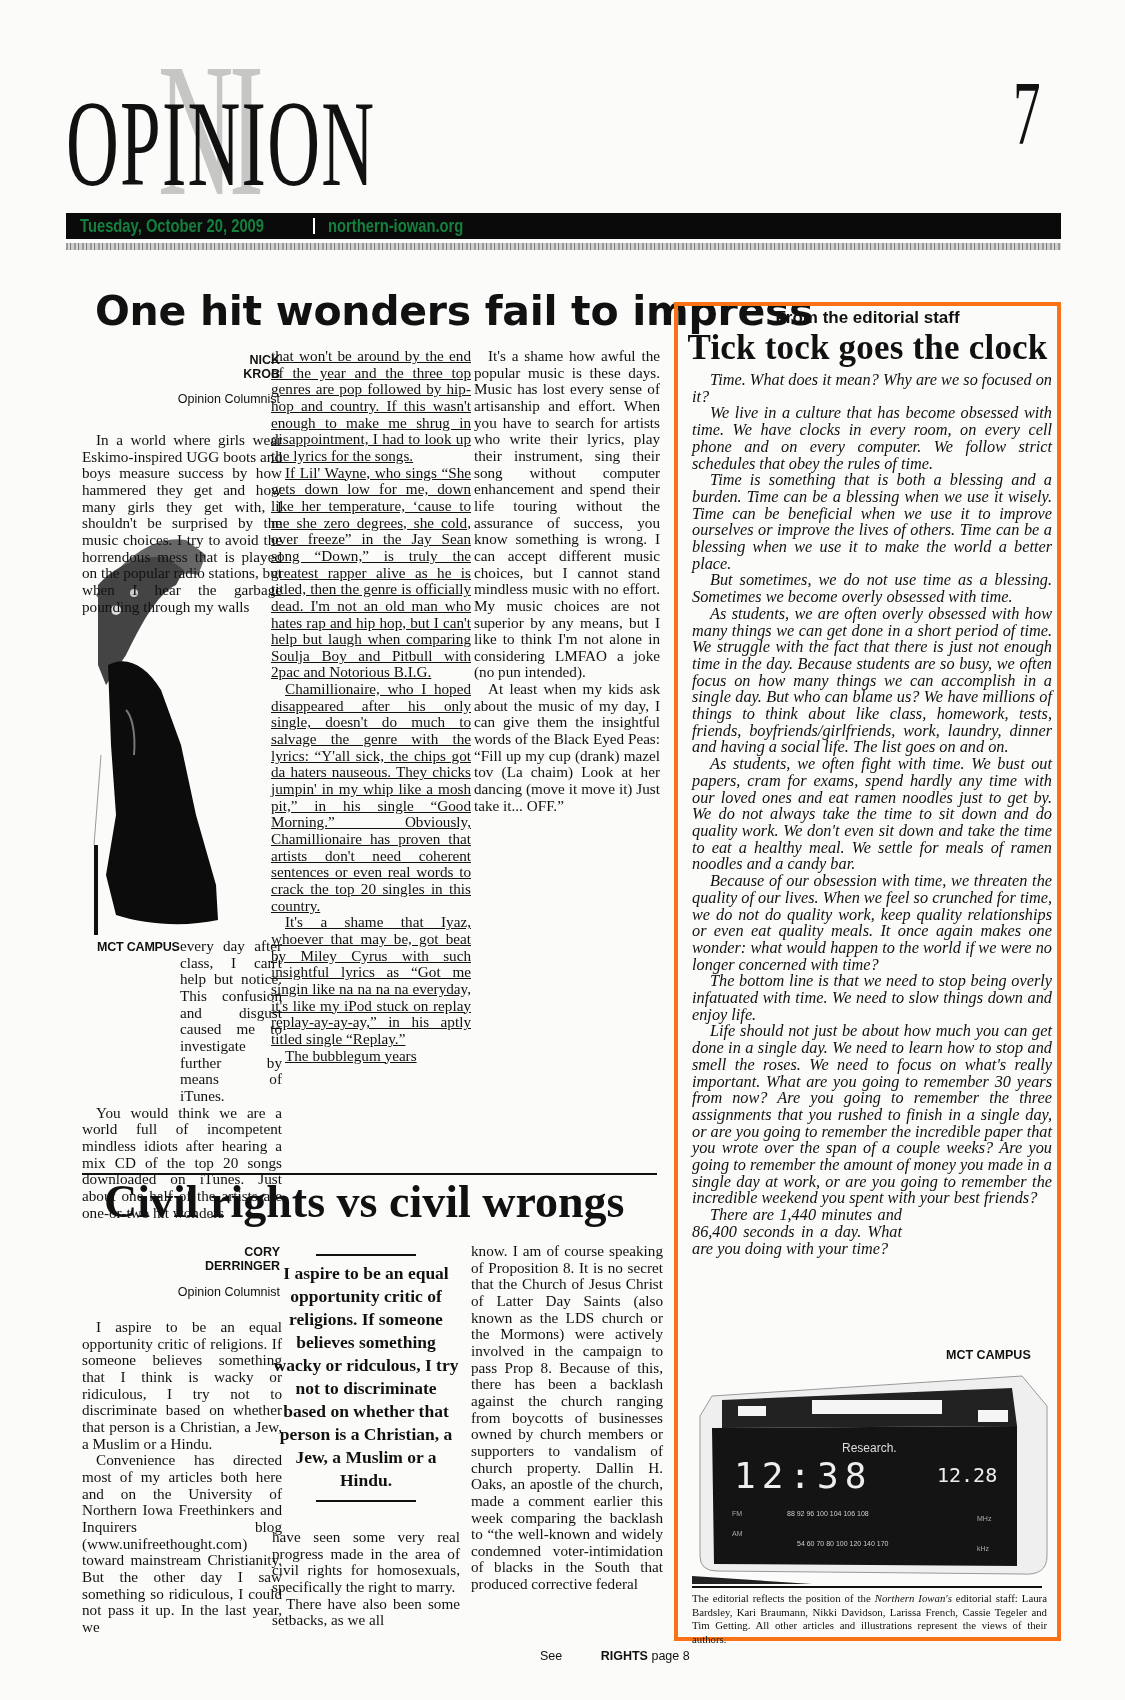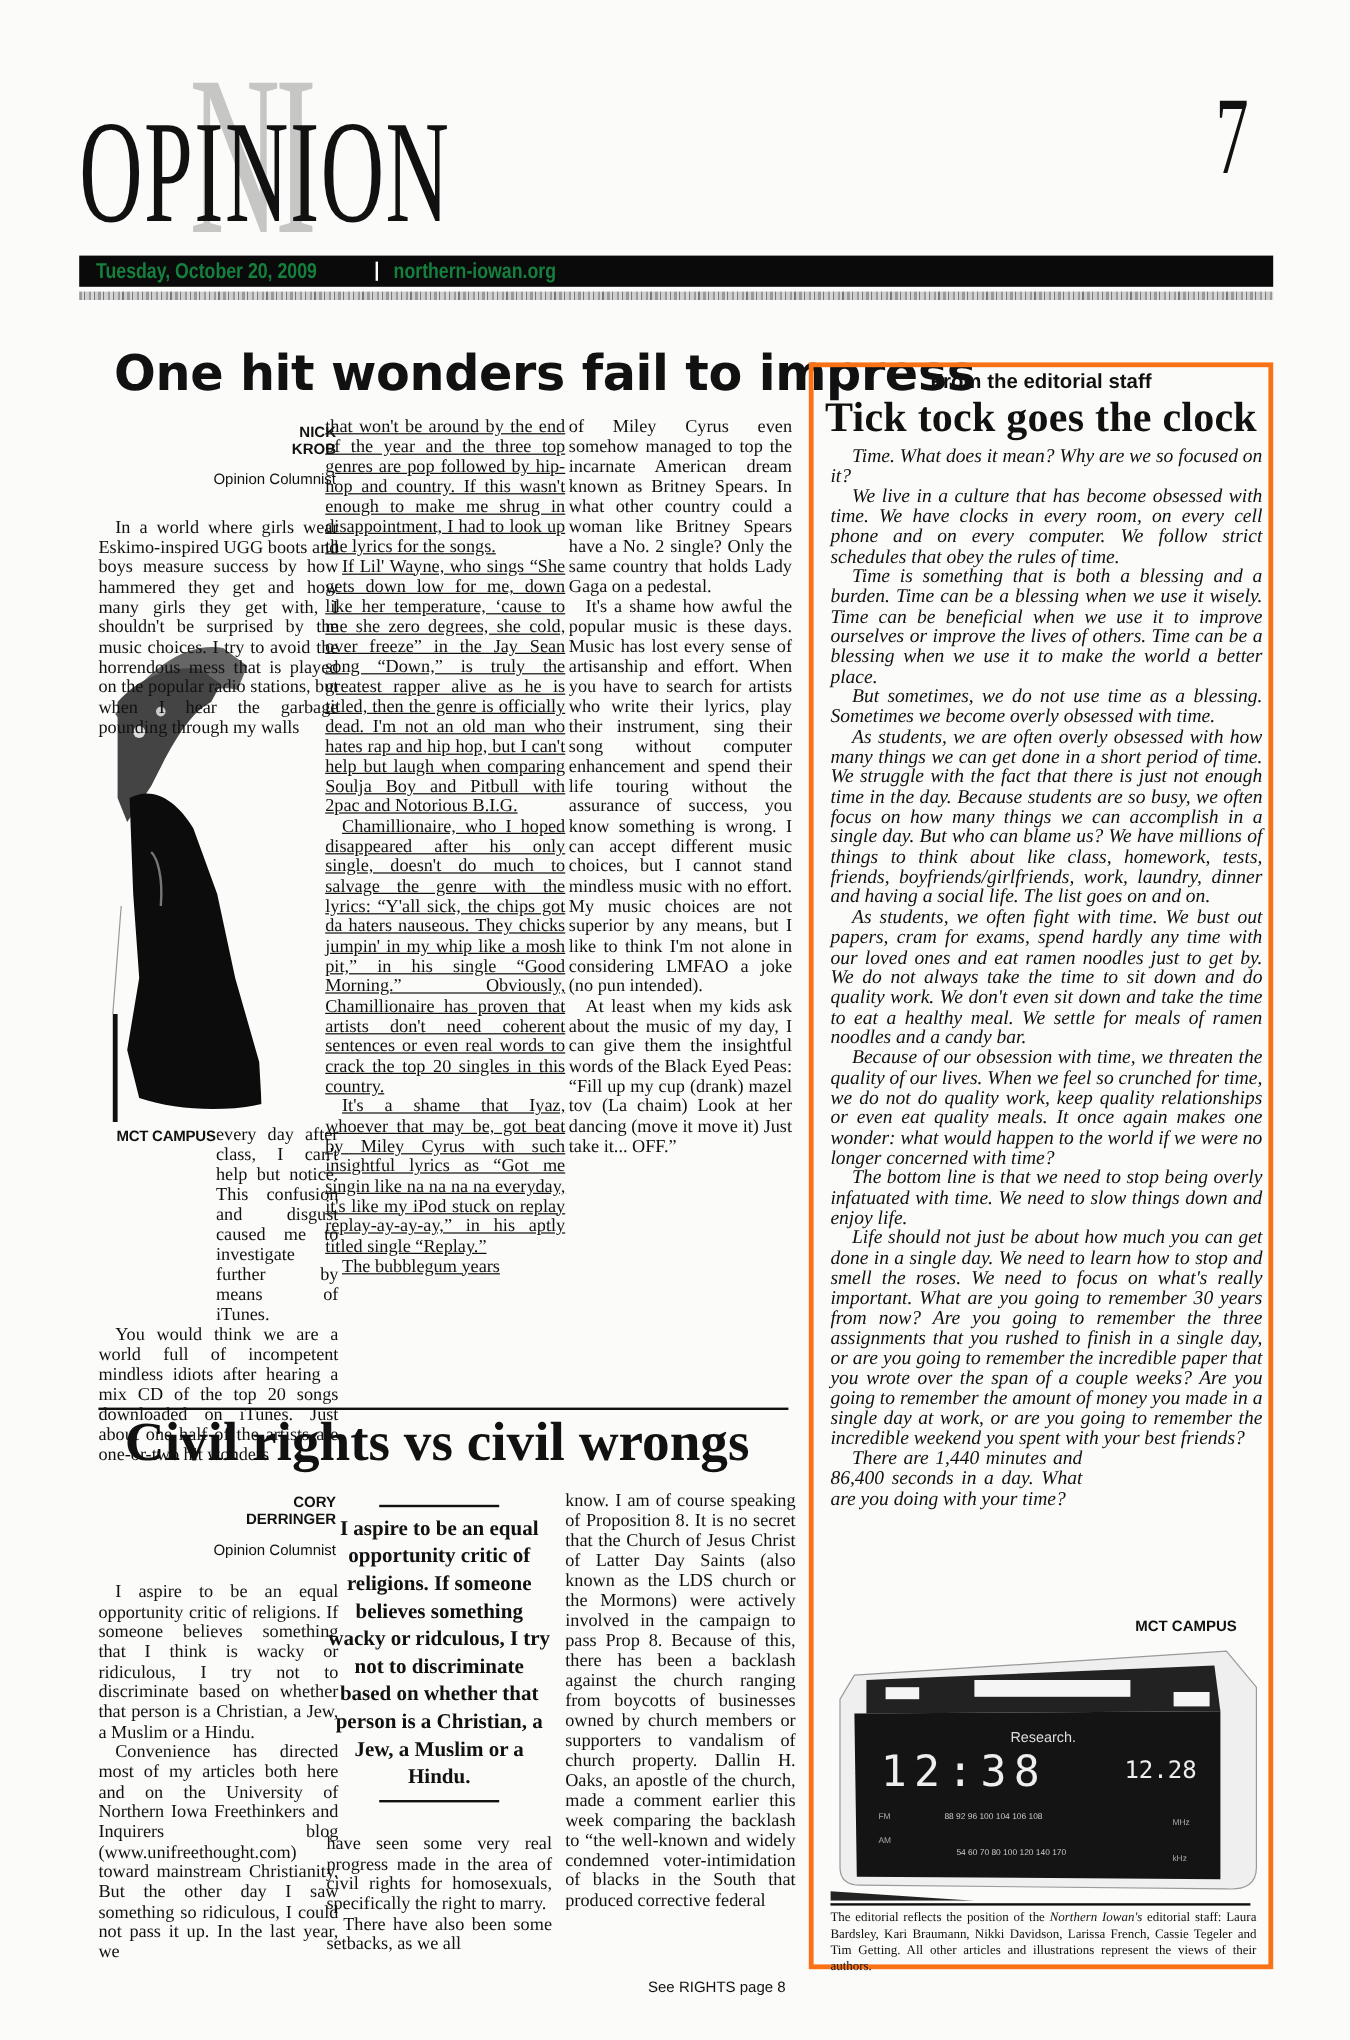--- a/index.html
+++ b/index.html
@@ -27,21 +27,21 @@
   .photo-boot { position: absolute; left: 86px; top: 515px; width: 132px; height: 420px; }
   .photo-credit { position: absolute; font-family: "Liberation Sans", sans-serif; font-weight: bold; font-size: 12.5px; letter-spacing: -0.2px; }
 
   .rule { position: absolute; height: 2px; background: #111; }
 
   
   .headline-serif { position: absolute; left: 104px; top: 1176px; font-family: "Liberation Serif", serif; font-weight: bold; font-size: 46px; line-height: 52px; }
   .pullquote { position: absolute; left: 272px; top: 1254px; width: 188px; text-align: center; font-family: "Liberation Serif", serif; font-weight: bold; font-size: 17.5px; line-height: 23px; }
   .pq-rule { width: 100px; height: 2px; background: #111; margin: 0 auto; }
   .jump { position: absolute; left: 540px; top: 1649px; font-family: "Liberation Sans", sans-serif; font-size: 12.5px; }
-  .jump b { font-weight: normal; }
+  .jump b { font-weight: bold; margin-left: 35px; }
 
   
   .editorial-box { position: absolute; left: 674px; top: 302px; width: 387px; height: 1339px; border: 4px solid #f97316; }
   .ed-kicker { position: absolute; left: 0; width: 100%; top: 2px; text-align: center; font-family: "Liberation Sans", sans-serif; font-weight: bold; font-size: 17px; line-height: 20px; }
   .ed-title { position: absolute; left: 0; width: 100%; top: 22px; text-align: center; font-family: Liberation Serif, serif; font-weight: bold; font-size: 35px; line-height: 40px; letter-spacing: 0.2px; }
   .ed-body { position: absolute; left: 14px; top: 66px; width: 360px; font-style: italic; font-size: 16.3px; line-height: 16.7px; text-align: justify; }
   .ed-body p { text-indent: 18px; }
   .ed-credit { position: absolute; left: 268px; top: 1042px; font-family: "Liberation Sans", sans-serif; font-weight: bold; font-size: 12.5px; }
   .clock-photo { position: absolute; left: 14px; top: 1060px; width: 360px; height: 218px; }
   .ed-rule { position: absolute; left: 14px; top: 1280px; width: 350px; height: 2px; background: #111; }
@@ -99,21 +99,20 @@
 
   <div class="col" style="left:271px; top:348px; width:200px;text-decoration:underline;">
     <p class="noindent">that won't be around by the end of the year and the three top genres are pop followed by hip-hop and country. If this wasn't enough to make me shrug in disappointment, I had to look up the lyrics for the songs.</p>
     <p>If Lil' Wayne, who sings “She gets down low for me, down like her temperature, ‘cause to me she zero degrees, she cold, over freeze” in the Jay Sean song “Down,” is truly the greatest rapper alive as he is titled, then the genre is officially dead. I'm not an old man who hates rap and hip hop, but I can't help but laugh when comparing Soulja Boy and Pitbull with 2pac and Notorious B.I.G.</p>
     <p>Chamillionaire, who I hoped disappeared after his only single, doesn't do much to salvage the genre with the lyrics: “Y'all sick, the chips got da haters nauseous. They chicks jumpin' in my whip like a mosh pit,” in his single “Good Morning.” Obviously, Chamillionaire has proven that artists don't need coherent sentences or even real words to crack the top 20 singles in this country.</p>
     <p>It's a shame that Iyaz, whoever that may be, got beat by Miley Cyrus with such insightful lyrics as “Got me singin like na na na na everyday, it's like my iPod stuck on replay replay-ay-ay-ay,” in his aptly titled single “Replay.”</p>
     <p>The bubblegum years</p>
   </div>
 
   <div class="col" style="left:474px; top:348px; width:186px;">
-    <p class="noindent">of Miley Cyrus even somehow managed to top the incarnate American dream known as Britney Spears. In what other country could a woman like Britney Spears have a No. 2 single? Only the same country that holds Lady Gaga on a pedestal.</p>
     <p>It's a shame how awful the popular music is these days. Music has lost every sense of artisanship and effort. When you have to search for artists who write their lyrics, play their instrument, sing their song without computer enhancement and spend their life touring without the assurance of success, you know something is wrong. I can accept different music choices, but I cannot stand mindless music with no effort. My music choices are not superior by any means, but I like to think I'm not alone in considering LMFAO a joke (no pun intended).</p>
     <p>At least when my kids ask about the music of my day, I can give them the insightful words of the Black Eyed Peas: “Fill up my cup (drank) mazel tov (La chaim) Look at her dancing (move it move it) Just take it... OFF.”</p>
   </div>
 </article>
 
 <div class="rule" style="left:82px; top:1173px; width:575px;"></div>
 
 <article>
   <h2 class="headline-serif">Civil rights vs civil wrongs</h2>
 

